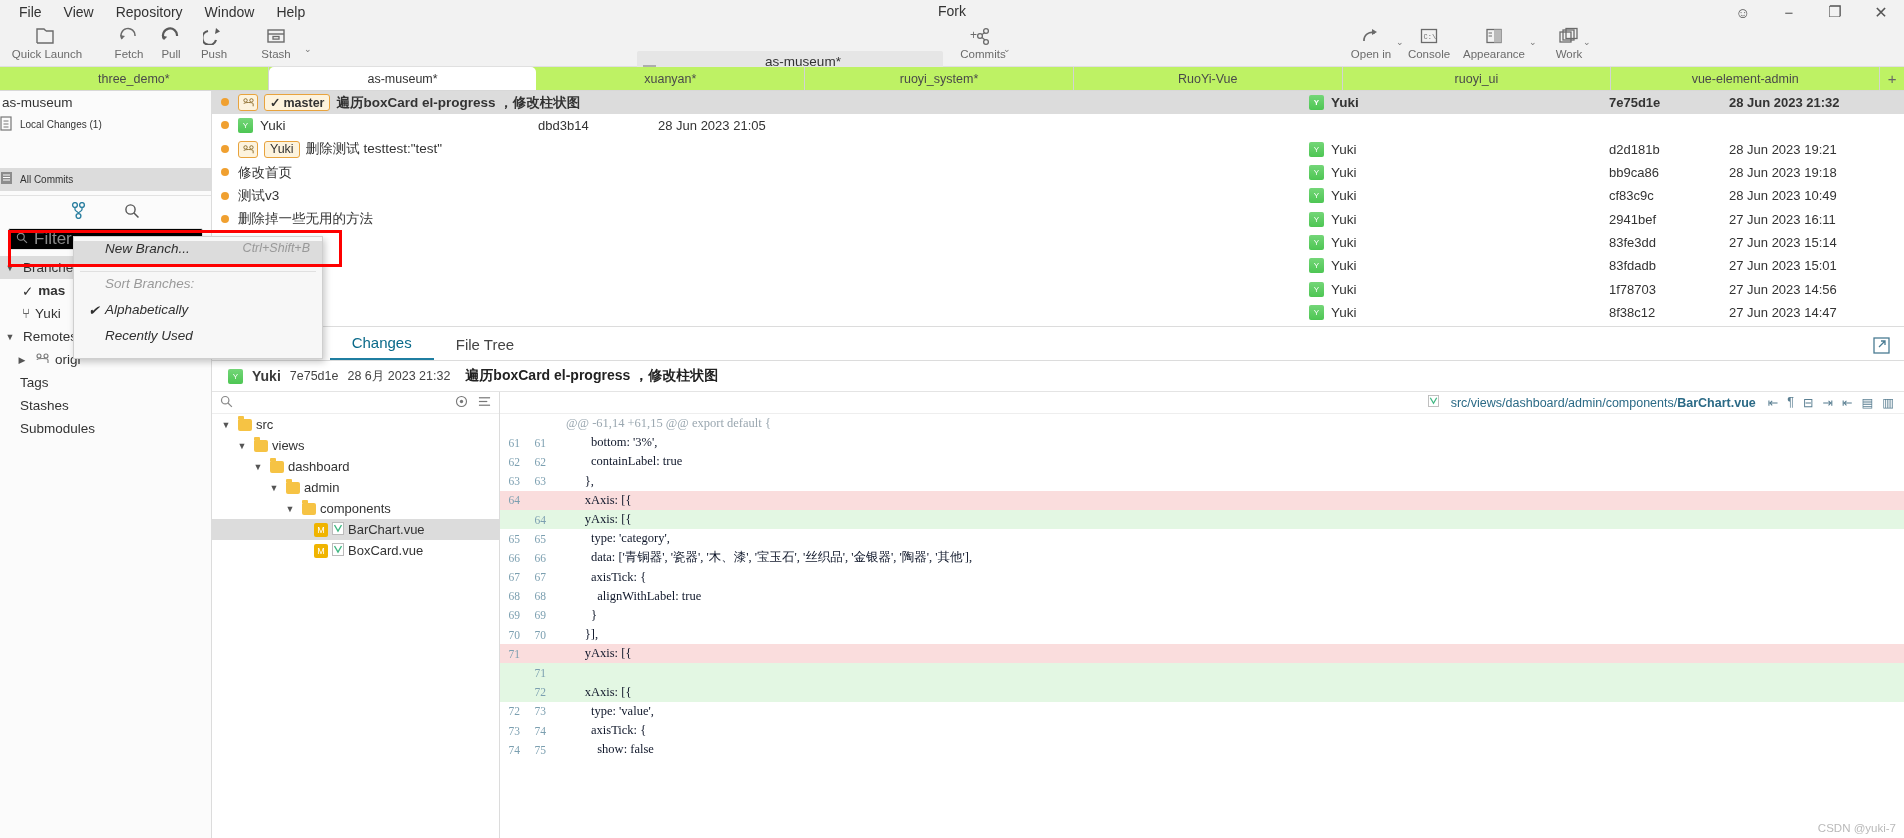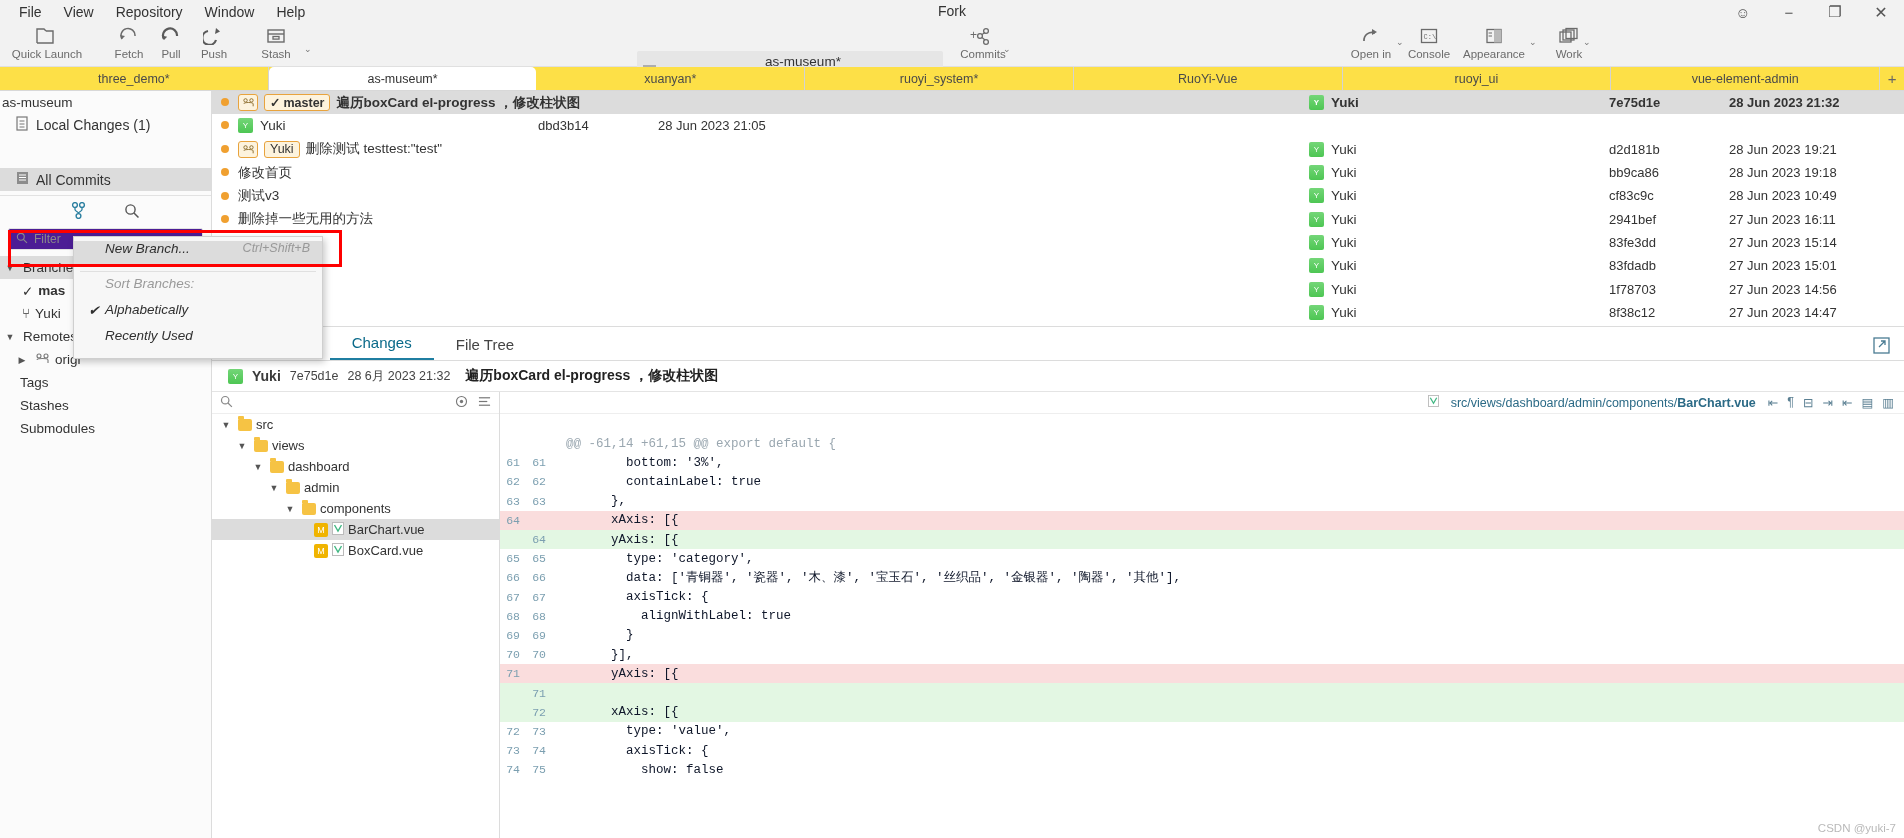--- a/index.html
+++ b/index.html
@@ -52,21 +52,21 @@
     display: flex; align-items: center;
   }
   .repo-pill .hamb { width: 26px; display: flex; justify-content: center; color:#999; }
   .repo-pill .rtext { flex: 1; text-align: center; line-height: 1.15; }
   .repo-pill .rname { font-size: 13.5px; color: #333; }
   .repo-pill .rbranch { font-size: 12.5px; color: #555; }
 
   
   .tabbar {
     position: absolute; top: 67px; left: 0; width: 1904px; height: 24px;
-    background: #fde047; border-bottom: 1px solid #d8d8d8;
+    background: #bef264; border-bottom: 1px solid #d8d8d8;
     display: flex; align-items: stretch;
   }
   .rtab {
     flex: 1 1 0; display: flex; align-items: center; justify-content: center;
     font-size: 12.5px; color: #4a4a4a; border-right: 1px solid #d3d3d3;
     white-space: nowrap; overflow: hidden; cursor: default;
   }
   .rtab.active { background: #ffffff; border-radius: 5px 5px 0 0; border-right: none; color: #333; }
   .tab-plus { width: 24px; display:flex; align-items:center; justify-content:center; color:#666; font-size:15px; }
 
@@ -74,29 +74,29 @@
   .sidebar {
     position: absolute; top: 91px; left: 0; width: 212px; height: 747px;
     background: #fbfbfb; border-right: 1px solid #dcdcdc;
   }
   .sb-reponame {
     height: 22px; display:flex; align-items:center; padding-left: 2px;
     font-size: 13.5px; color: #333;
   }
   .sb-gear { position: absolute; top: 96px; right: 8px; color: #5b7f96; font-size: 14px; }
   .sb-item {
-    height: 23px; display:flex; align-items:center; padding-left: 16px; gap:7px;
-    font-size: 14px; color: #333; cursor: default;
+    height: 23px; display:flex; align-items:center; padding-left: 0; gap:7px;
+    font-size: 10px; color: #333; cursor: default;
   }
   .sb-item.sel { background: #dcdcdc; margin-top: 32px; }
   .sb-sep { height: 1px; background: #e2e2e2; margin: 4px 0 0 0; }
   .sb-icons { height: 32px; display:flex; align-items:center; justify-content:center; gap: 38px; }
   .sb-filter {
-    margin: 0 8px 0 8px; height: 22px; background:#4c1d95; border:1px solid #e2e2e2;
-    display:flex; align-items:center; gap:6px; padding-left:7px; color:#8a8a8a; font-size:12px;
+    margin: 0 8px 0 8px; height: 22px; background:#000000; border:1px solid #e2e2e2;
+    display:flex; align-items:center; gap:6px; padding-left:7px; color:#8a8a8a; font-size:17px;
     border-radius: 2px;
   }
   .tree-row {
     height: 23px; display:flex; align-items:center; font-size: 13.5px; color:#333;
     cursor: default; gap:5px;
   }
   .tree-row.hl { background:#dcdcdc; }
   .tw { width: 16px; text-align:center; color:#555; font-size:9px; }
 
   
@@ -143,21 +143,21 @@
   .ft-head { height:22px; display:flex; align-items:center; padding:0 8px; justify-content:space-between; color:#777; border-bottom:1px solid #eee; }
   .ft-row { height:21px; display:flex; align-items:center; font-size:13px; color:#333; gap:4px; cursor:default; }
   .ft-row.sel { background:#dcdcdc; }
   .badge-m { width:14px; height:14px; background:#f0b400; color:#fff; font-size:9px; display:flex; align-items:center; justify-content:center; border-radius:2px; }
   .folder { width:14px; height:12px; background:#f6c344; border-radius:1px 2px 2px 2px; position:relative; }
   .folder:before { content:""; position:absolute; top:-3px; left:0; width:6px; height:3px; background:#f6c344; border-radius:1px 1px 0 0; }
 
   .diffpane { position:absolute; top:65px; left:288px; width:1404px; height:447px; background:#fff; }
   .diff-head { height:22px; display:flex; align-items:center; justify-content:flex-end; gap:12px; padding-right:10px; border-bottom:1px solid #eee; font-size:12.5px; color:#2b6a86; }
   .diff-head .icons { display:flex; gap:9px; color:#5a7f92; }
-  .diffbody { font-family: Liberation Mono, monospace; font-size:12.5px;margin-top:20px; }
+  .diffbody { font-family: Liberation Serif, serif; font-size:12.5px; }
   .dline { height:19.2px; display:flex; align-items:center; white-space:pre; }
   .dline.add { background:#e3f7e3; }
   .dline.del { background:#fadddd; }
   .ln { width:26px; text-align:right; color:#7b9fb0; padding-right:6px; font-size:11.5px; flex:none; }
   .gut { width:8px; flex:none; }
   .dline.add .gut { background:#86d68a; }
   .dline.del .gut { background:#ef9a9a; }
   .dtext { padding-left:6px; color:#0f172a; }
   .hunk { color:#9aa7b0; }
 

